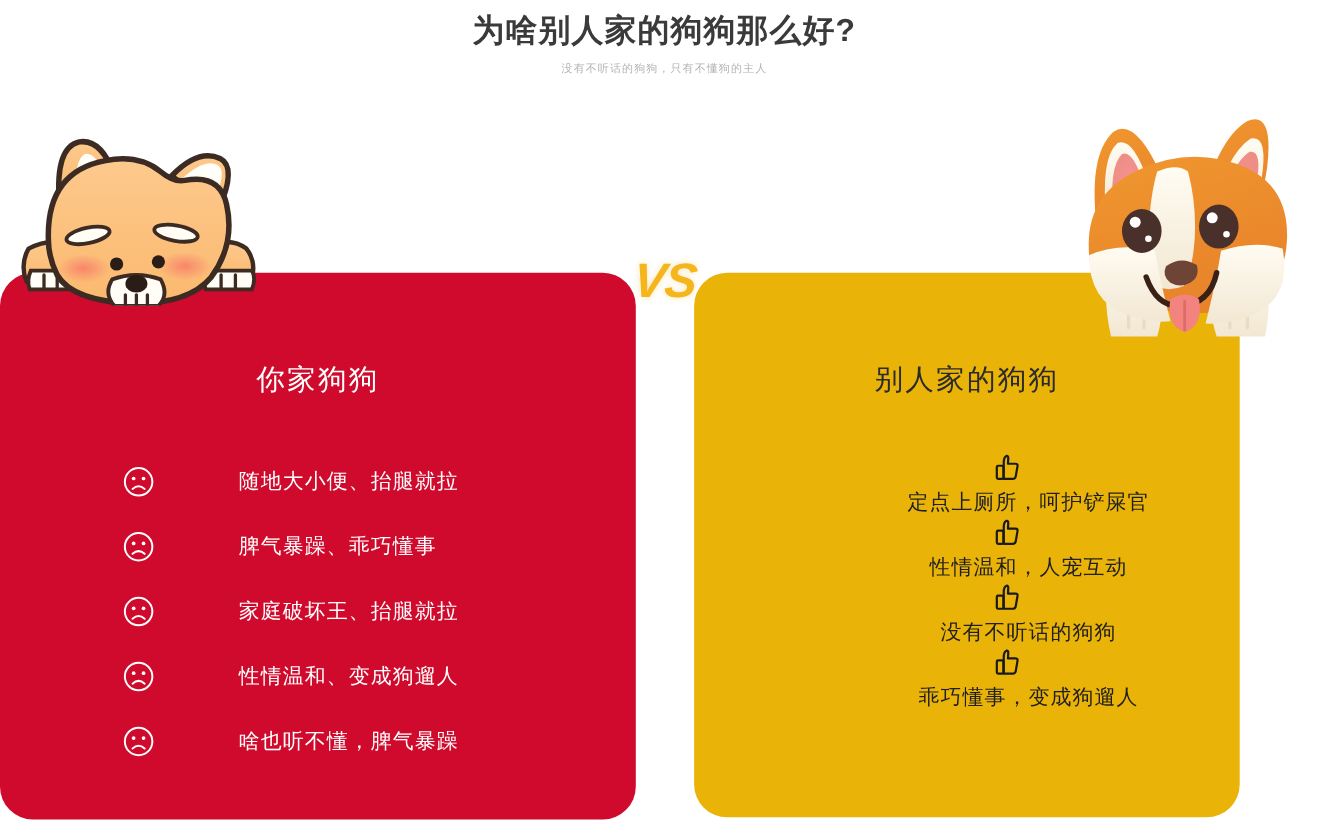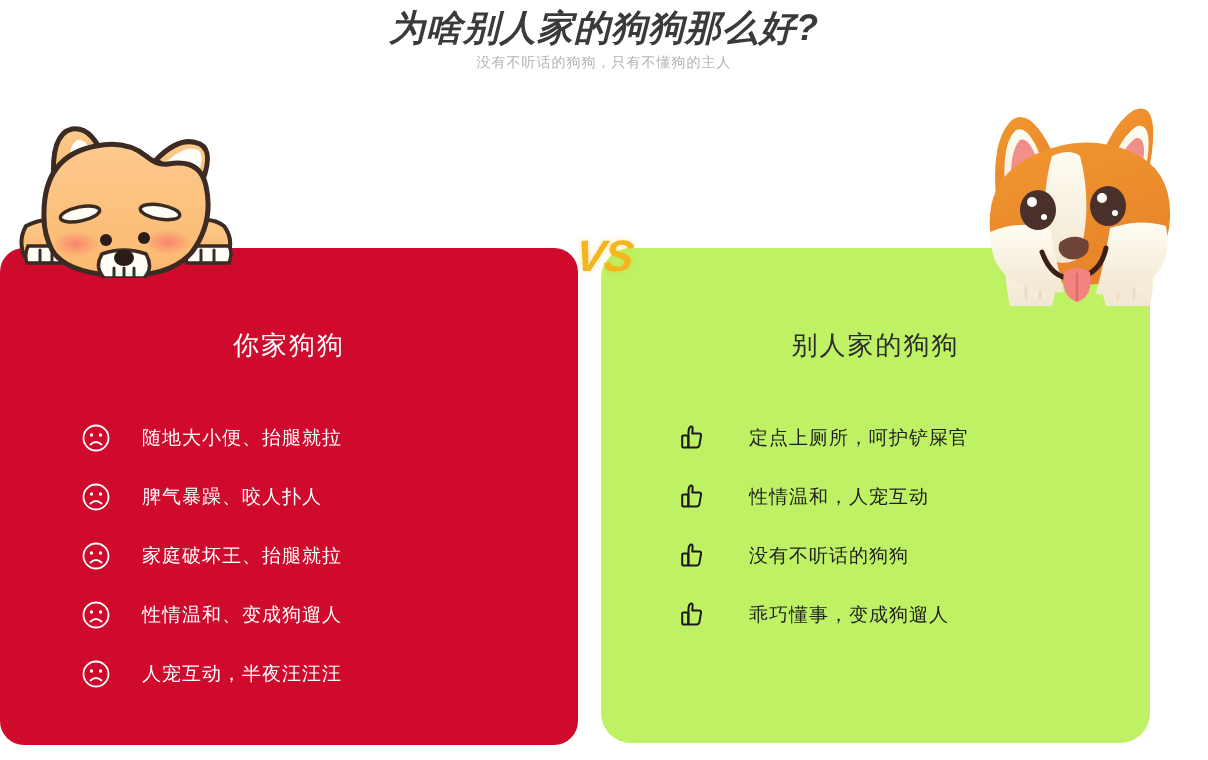--- a/index.html
+++ b/index.html
@@ -7,64 +7,63 @@
     width:1208px; height:760px;
     background:#ffffff;
     font-family:"Liberation Sans","DejaVu Sans",sans-serif;
     overflow:hidden;
   }
   .stage { position:relative; width:1208px; height:760px; background:#fff; }
 
   
   .header { position:absolute; left:0; top:0; width:1208px; text-align:center; }
   .title {
-    font-size:36px; font-weight:700; color:#3a3a3a;
-    letter-spacing:1px; line-height:40px; padding-top:8px;font-style:italic;
+    font-size:29px; font-weight:700; color:#3a3a3a;
+    letter-spacing:1px; line-height:40px; padding-top:8px;
   }
   .subtitle {
-    font-size:14px; color:#b3b3b3; letter-spacing:1px;
-    line-height:22px; padding-top:4px;font-family:Liberation Serif, serif;
+    font-size:10px; color:#b3b3b3; letter-spacing:1px;
+    line-height:22px; padding-top:4px;
   }
 
   
   .card {
     position:absolute;
     border-radius:28px;
   }
   .card-left {
     left:0; top:248px; width:578px; height:497px;
     background:#CF0A2C;
     border-top-left-radius:30px;
     border-top-right-radius:30px;
     border-bottom-left-radius:30px;
     border-bottom-right-radius:30px;
-    border-radius:24px;
   }
   .card-right {
-    left:601px; top:248px; width:549px; height:495px;
-    background:#bef264;
+    left:631px; top:248px; width:496px; height:495px;
+    background:#eab308;
     border-radius:30px;
   }
 
   .card-heading {
     position:absolute; left:0; width:100%;
     top:80px;
     text-align:center;
     font-size:26px; font-weight:400; letter-spacing:2px;
   }
   .card-left .card-heading { color:#ffffff; }
   .card-right .card-heading { color:#2b2b2b; }
 
   .list { position:absolute; left:0; top:160px; width:100%; }
   .list-item {
     display:flex; align-items:center;
     height:59px;
   }
-  .card-left .list-item { padding-left:78px; }
-  .card-right .list-item { padding-left:72px; }
+  .card-left .list-item { padding-left:108px;gap:45px; }
+  .card-right .list-item { padding-left:72px;flex-direction:column; }
 
   .item-icon {
     width:36px; height:36px; flex:0 0 36px;
     display:flex; align-items:center; justify-content:center;
   }
   .item-label {
     font-size:19px; letter-spacing:1px; white-space:nowrap;
   }
   .card-left .item-label { color:#ffffff; margin-left:28px; }
   .card-right .item-label { color:#1f1f1f; margin-left:40px; }
@@ -116,21 +115,21 @@
 
       <div class="list-item">
         <span class="item-icon">
           <svg width="30" height="30" viewBox="0 0 30 30">
             <circle cx="15" cy="15" r="12.5" fill="none" stroke="#ffffff" stroke-width="1.8"></circle>
             <circle cx="10.5" cy="12" r="1.7" fill="#ffffff"></circle>
             <circle cx="19.5" cy="12" r="1.7" fill="#ffffff"></circle>
             <path d="M9.5 21.5 Q15 16.5 20.5 21.5" fill="none" stroke="#ffffff" stroke-width="1.8" stroke-linecap="round"></path>
           </svg>
         </span>
-        <span class="item-label">脾气暴躁、咬人扑人</span>
+        <span class="item-label">脾气暴躁、乖巧懂事</span>
       </div>
 
       <div class="list-item">
         <span class="item-icon">
           <svg width="30" height="30" viewBox="0 0 30 30">
             <circle cx="15" cy="15" r="12.5" fill="none" stroke="#ffffff" stroke-width="1.8"></circle>
             <circle cx="10.5" cy="12" r="1.7" fill="#ffffff"></circle>
             <circle cx="19.5" cy="12" r="1.7" fill="#ffffff"></circle>
             <path d="M9.5 21.5 Q15 16.5 20.5 21.5" fill="none" stroke="#ffffff" stroke-width="1.8" stroke-linecap="round"></path>
           </svg>
@@ -152,21 +151,21 @@
 
       <div class="list-item">
         <span class="item-icon">
           <svg width="30" height="30" viewBox="0 0 30 30">
             <circle cx="15" cy="15" r="12.5" fill="none" stroke="#ffffff" stroke-width="1.8"></circle>
             <circle cx="10.5" cy="12" r="1.7" fill="#ffffff"></circle>
             <circle cx="19.5" cy="12" r="1.7" fill="#ffffff"></circle>
             <path d="M9.5 21.5 Q15 16.5 20.5 21.5" fill="none" stroke="#ffffff" stroke-width="1.8" stroke-linecap="round"></path>
           </svg>
         </span>
-        <span class="item-label">人宠互动，半夜汪汪汪</span>
+        <span class="item-label">啥也听不懂，脾气暴躁</span>
       </div>
 
     </div>
   </div>
 
   <div class="card card-right">
     <div class="card-heading">别人家的狗狗</div>
     <div class="list">
 
       <div class="list-item">

